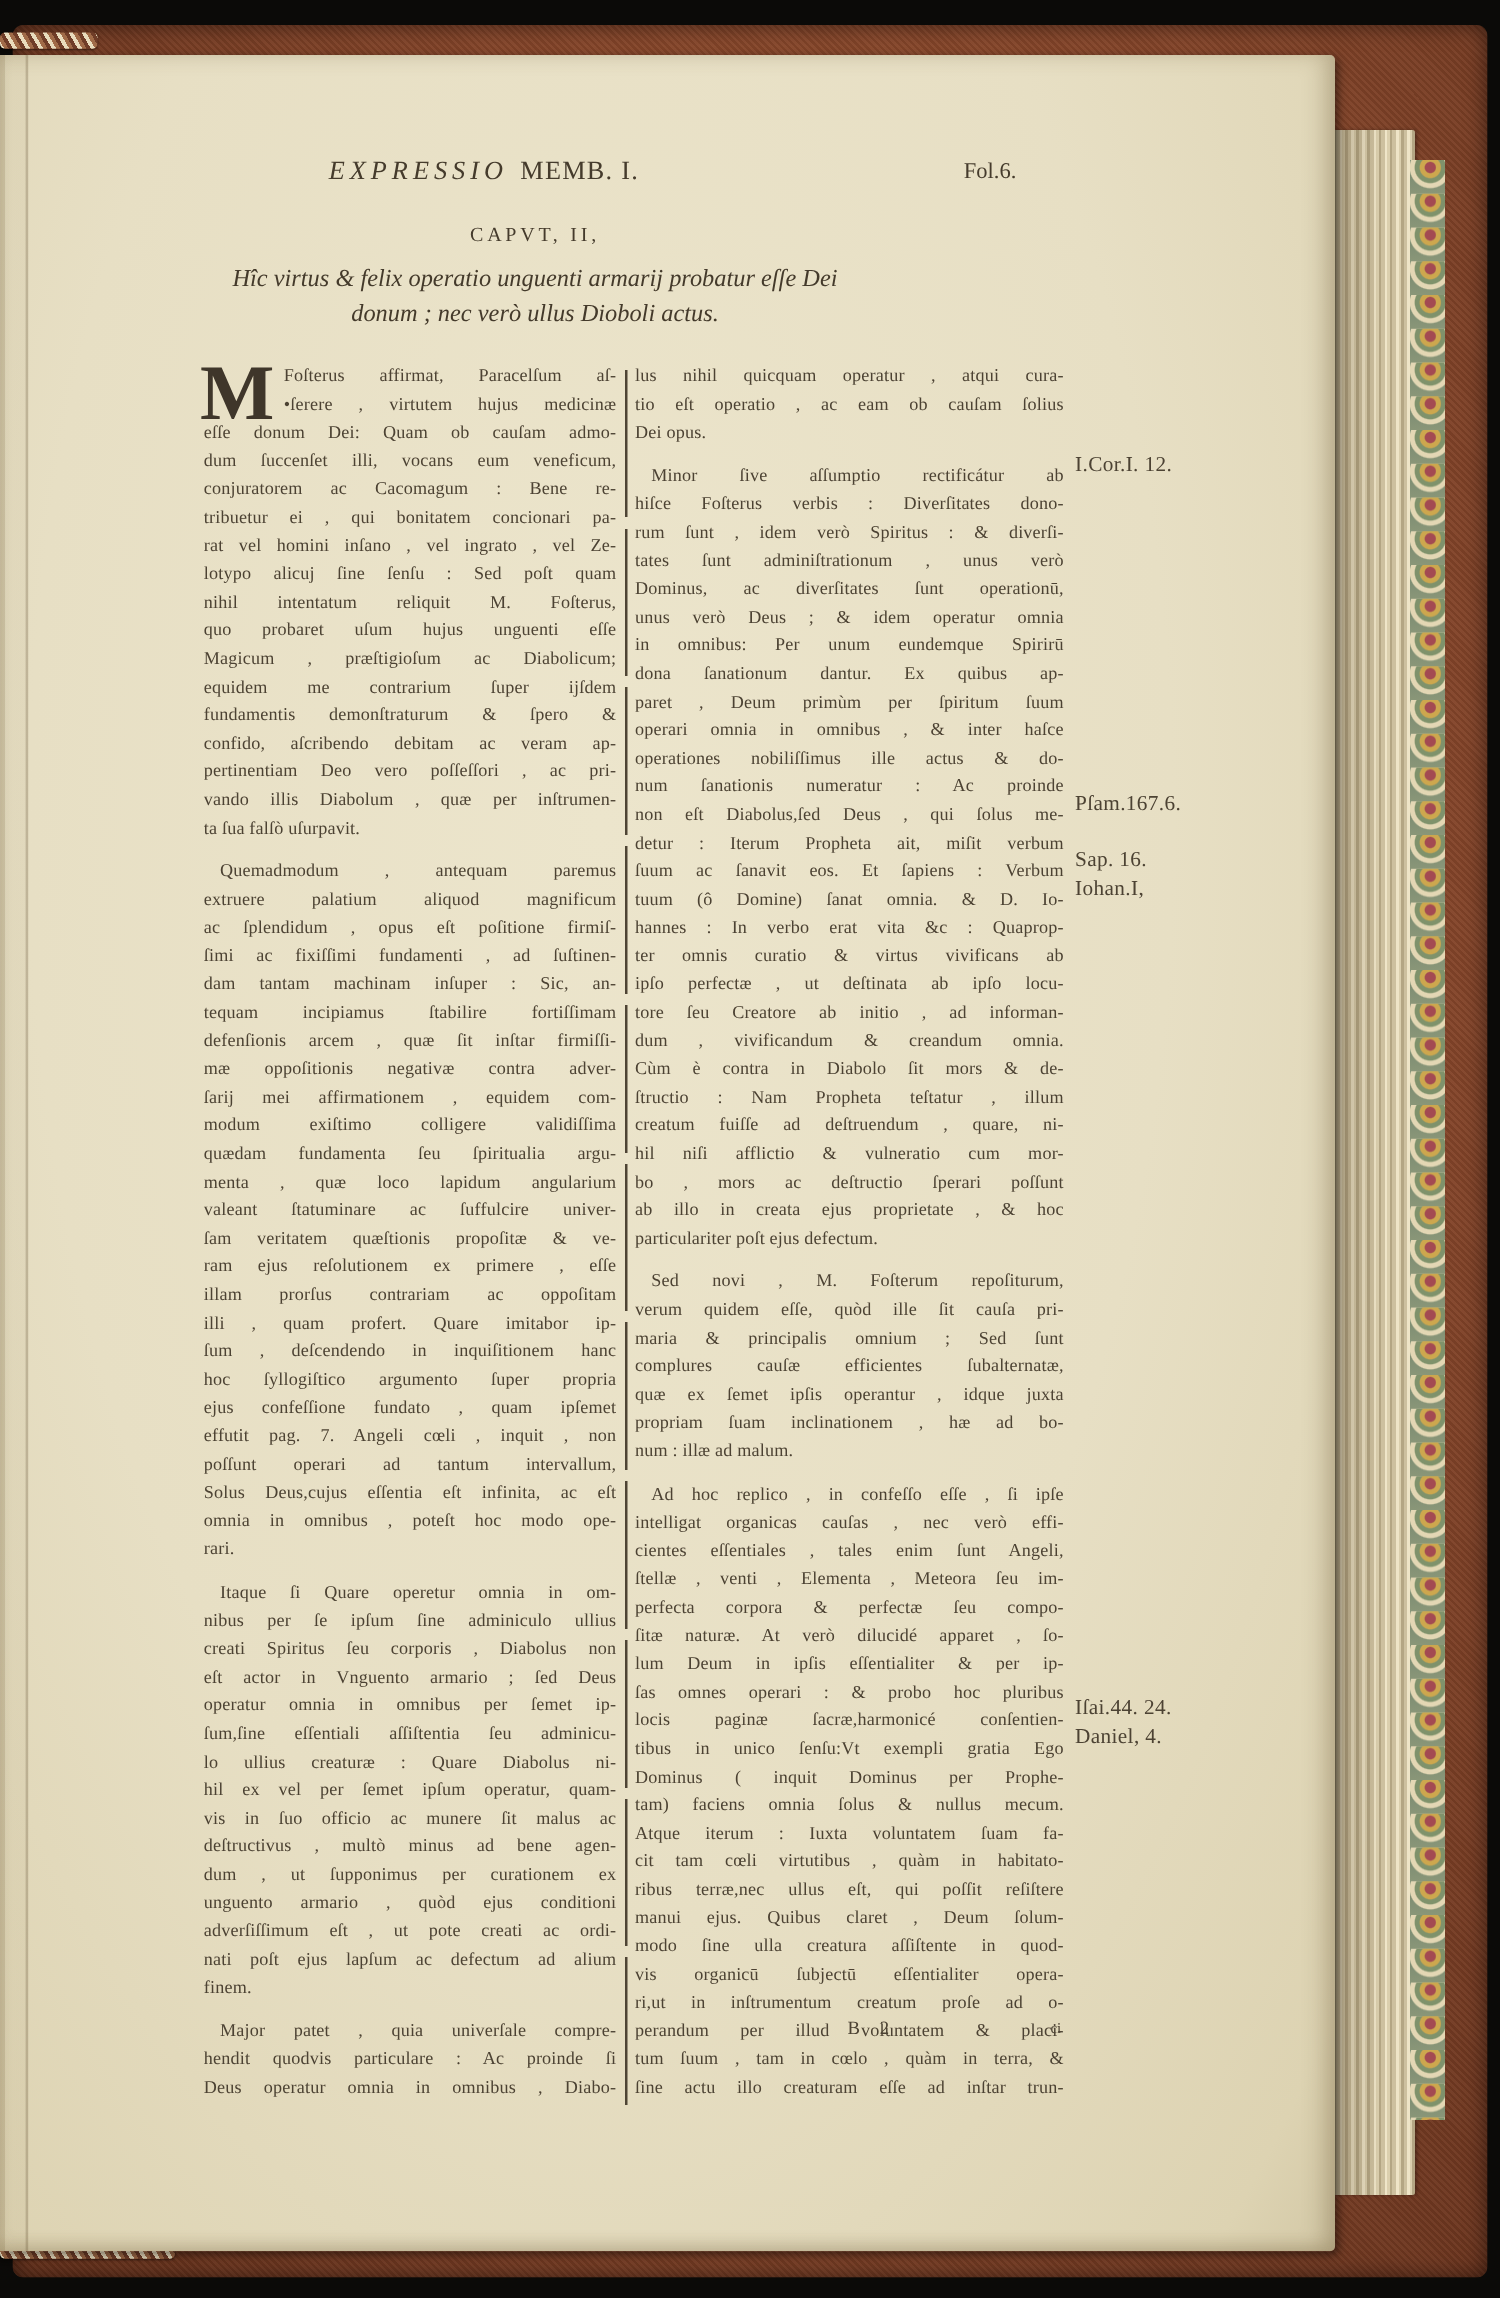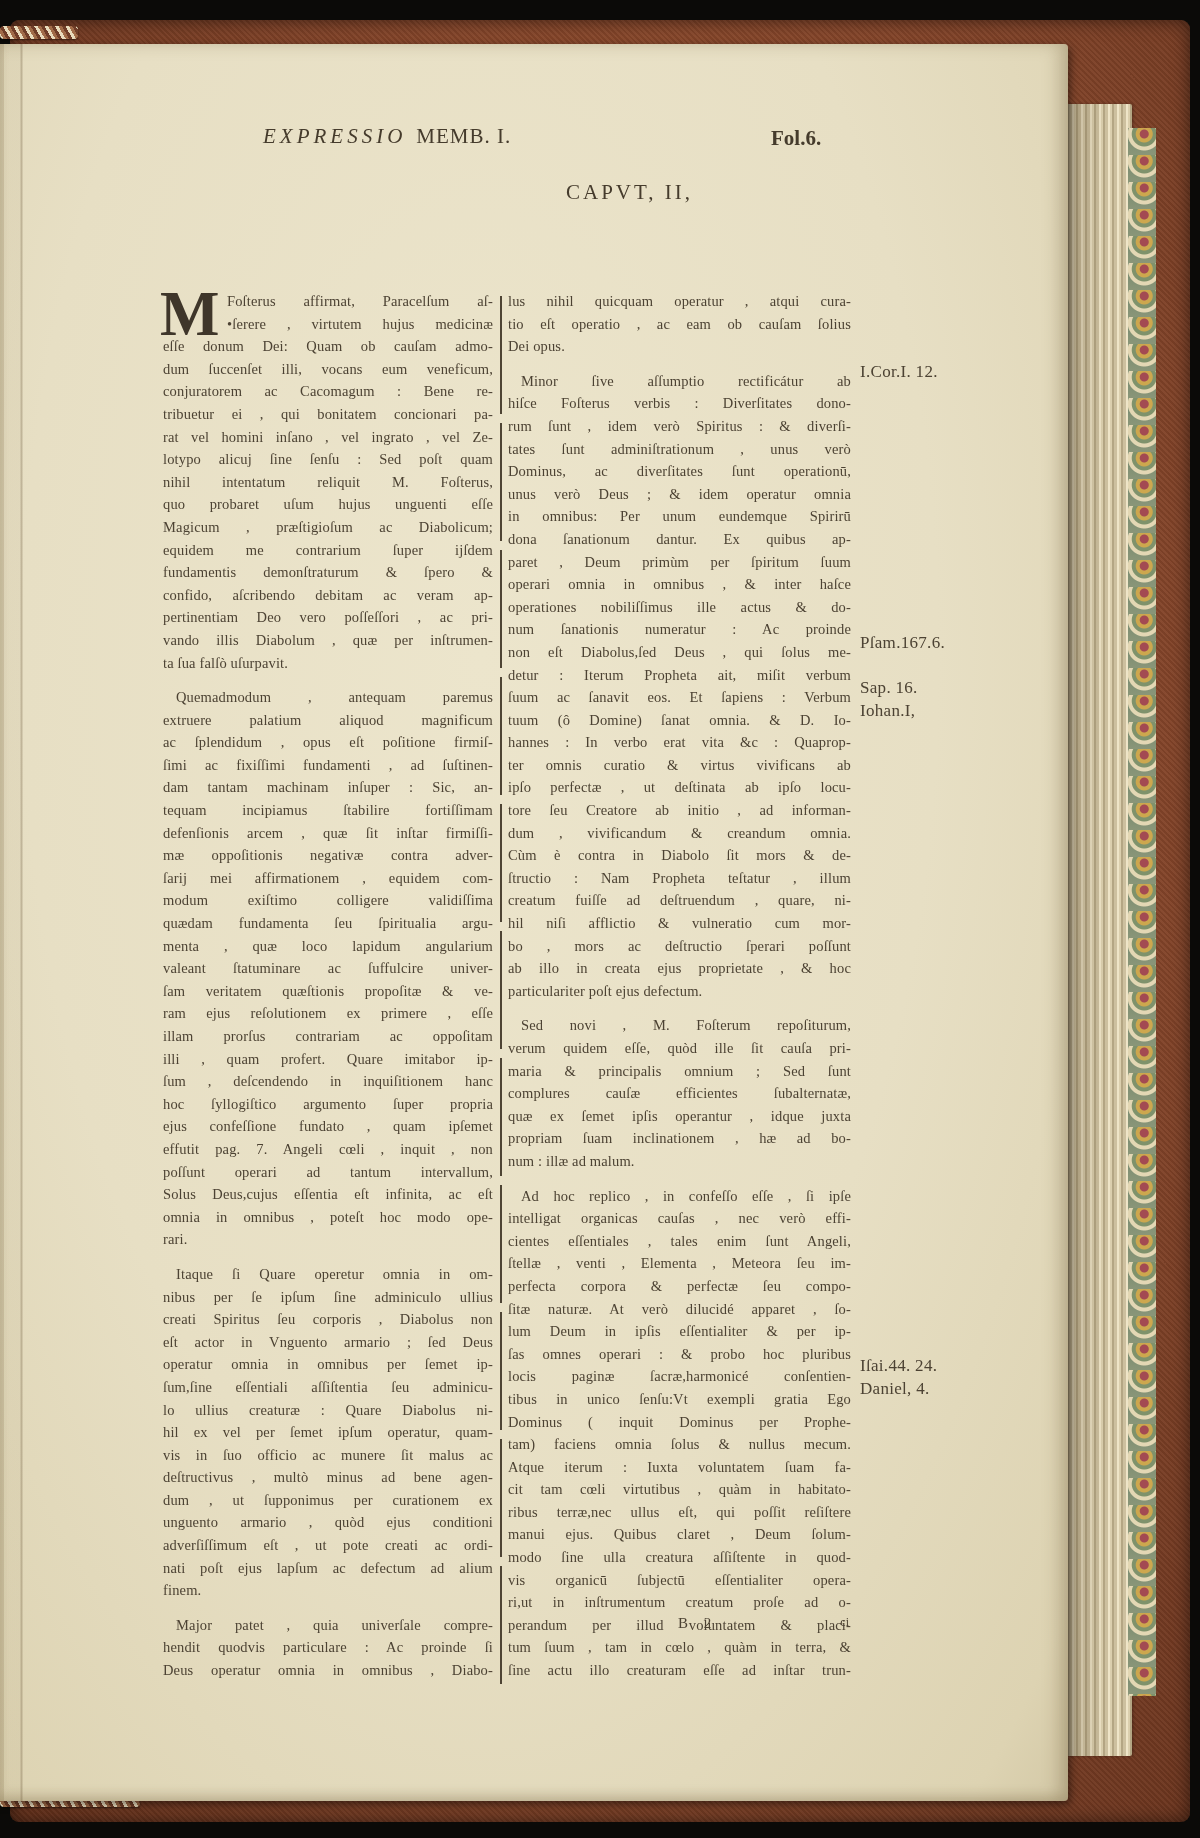--- a/index.html
+++ b/index.html
@@ -45,24 +45,24 @@
     background:
       linear-gradient(90deg,rgba(120,100,60,.22) 0 4px,rgba(120,100,60,.05) 4px 20px,rgba(90,70,40,.28) 21px 22px,rgba(0,0,0,0) 23px),
       radial-gradient(ellipse at 45% 35%, #ece5cc 0%, #e7dfc4 55%, #ddd3b2 92%, #d3c8a6 100%);
     box-shadow:inset -10px 0 16px rgba(100,80,45,.25), inset 0 -6px 10px rgba(100,80,45,.15), 2px 3px 8px rgba(0,0,0,.5);
     color:#4c4233;}
 
   
   .running-head{position:absolute;left:163px;top:80px;width:690px;height:32px;}
   .running-title{position:absolute;left:100px;top:0;font-size:21px;letter-spacing:1px;color:#453b2c;white-space:nowrap;}
   .rt-italic{font-style:italic;letter-spacing:4px;margin-right:10px;}
-  .folio{position:absolute;left:608px;top:2px;font-size:21px;color:#453b2c;font-weight:bold;}
-
-  .caput{position:absolute;left:163px;top:136px;width:530px;text-align:right;
-         font-size:21px;letter-spacing:3px;color:#453b2c;}
+  .folio{position:absolute;left:608px;top:2px;font-size:18px;color:#453b2c;}
+
+  .caput{position:absolute;left:163px;top:136px;width:530px;text-align:center;
+         font-size:16px;letter-spacing:3px;color:#453b2c;}
   .argument{position:absolute;left:148px;top:166px;width:560px;text-align:center;
          font-style:italic;font-size:19.5px;line-height:27.5px;color:#443a2b;}
 
   
   .cols{position:absolute;left:163px;top:246px;width:700px;}
   .col{position:absolute;top:0;}
   .col-left{left:0;width:330px;}
   .col-right{left:345px;width:343px;}
   .divider{position:absolute;left:337px;top:6px;width:2px;height:1396px;
     background:repeating-linear-gradient(180deg,#4e4434 0 118px,rgba(0,0,0,0) 118px 127px);}
@@ -96,20 +96,24 @@
 
     <div class="running-head">
       <div class="running-title">
         <span class="rt-italic">EXPRESSIO</span><span>MEMB. I.</span>
       </div>
       <div class="folio">Fol.6.</div>
     </div>
 
     <div class="caput">CAPVT, II,</div>
 
+    <div class="argument">
+      <div>Hîc virtus &amp; felix operatio unguenti armarij probatur eſſe Dei</div>
+      <div>donum ; nec verò ullus Dioboli actus.</div>
+    </div>
 
     <div class="cols">
       <div class="dropcap">M</div>
       <div class="col col-left">
           <div class="tline">Foſterus affirmat, Paracelſum aſ-</div>
           <div class="tline">•ſerere , virtutem hujus medicinæ</div>
           <div class="tline">eſſe donum Dei: Quam ob cauſam admo-</div>
           <div class="tline">dum ſuccenſet illi, vocans eum veneficum,</div>
           <div class="tline">conjuratorem ac Cacomagum : Bene re-</div>
           <div class="tline">tribuetur ei , qui bonitatem concionari pa-</div>

